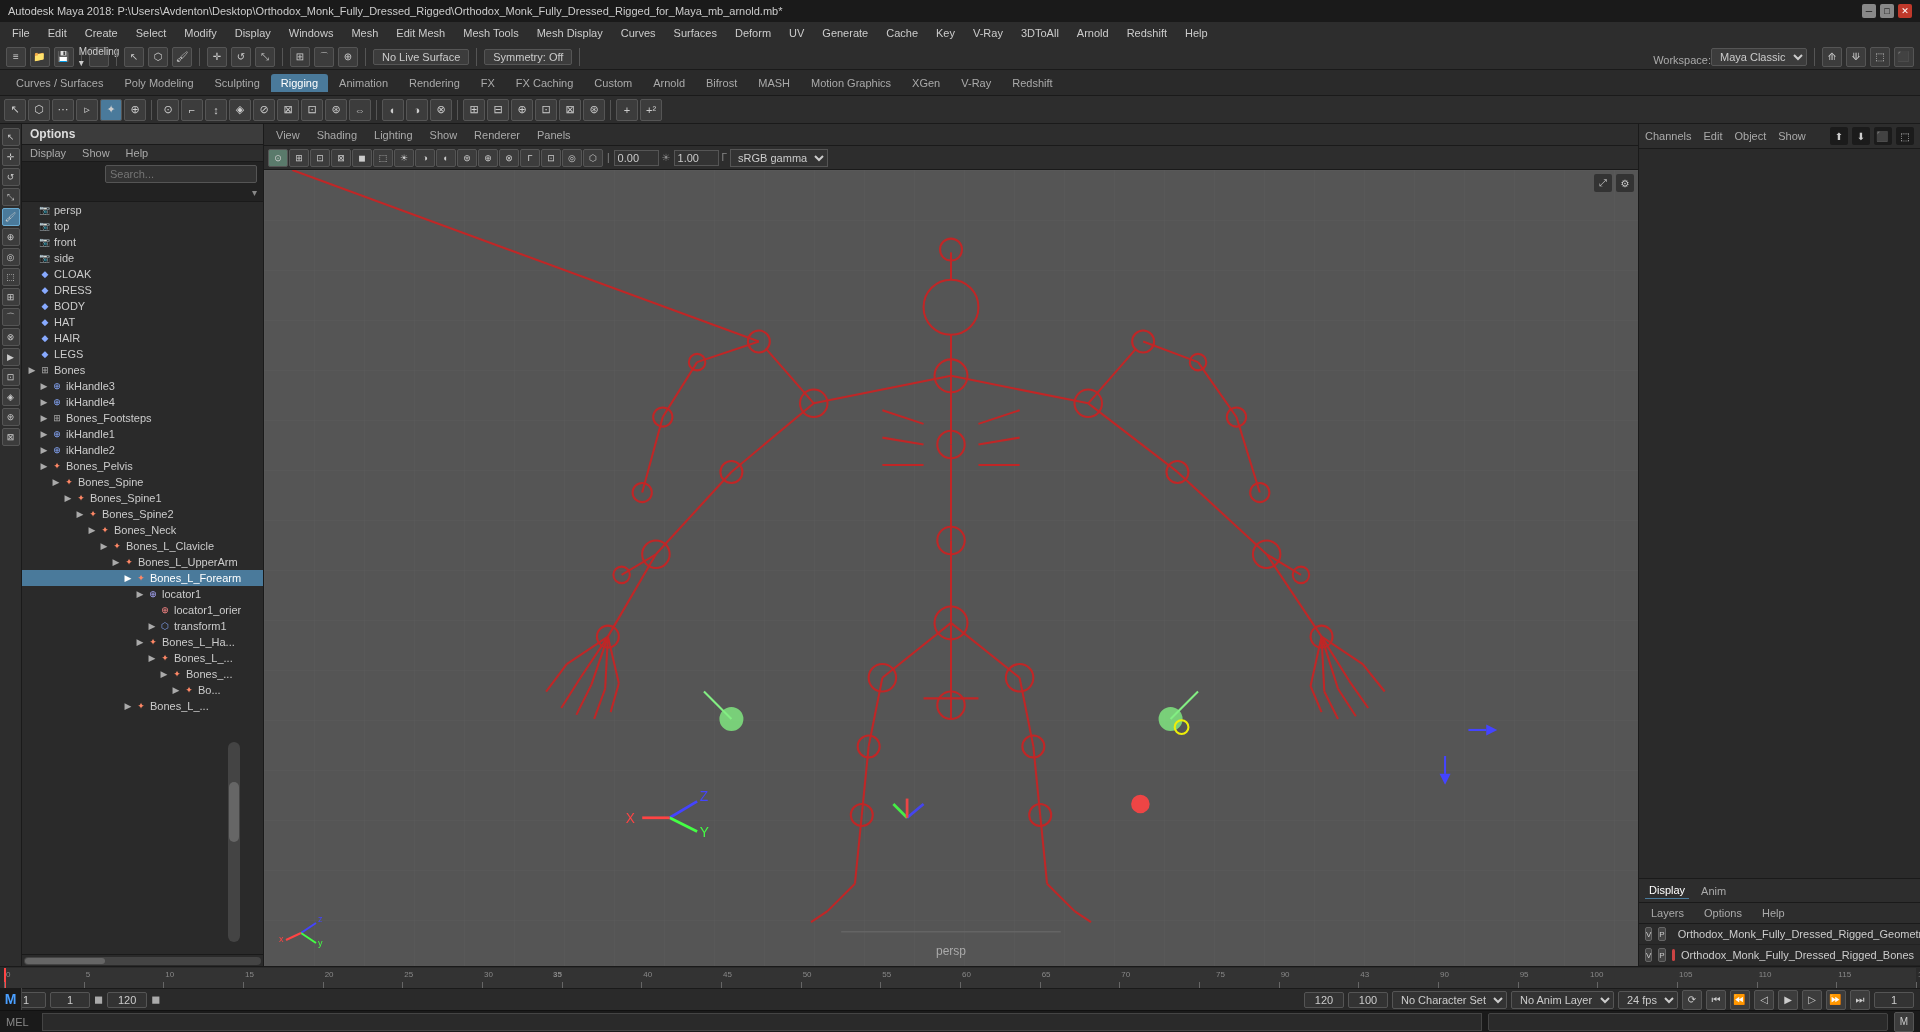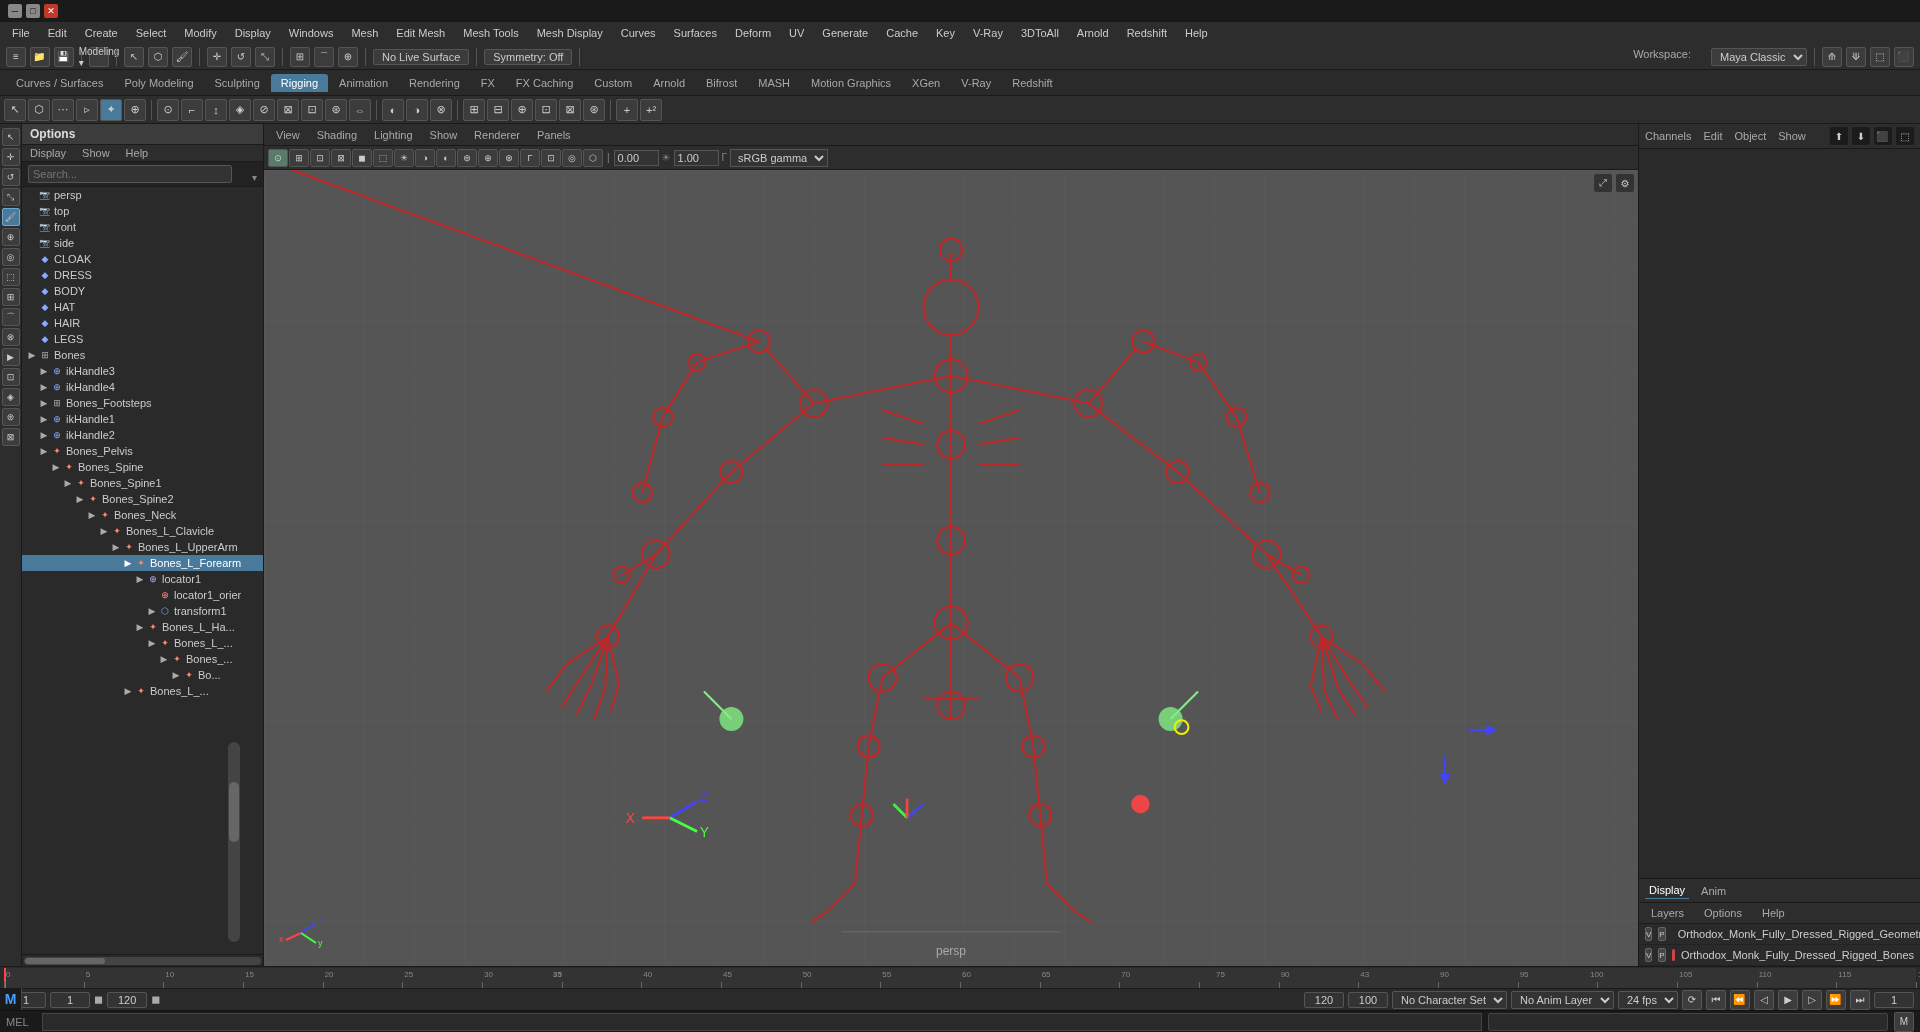--- a/index.html
+++ b/index.html
@@ -184,21 +184,22 @@
       cursor: pointer;
       color: #aaa;
       font-size: 11px;
     }
     #outliner-search {
       padding: 3px 6px;
       background: #222;
       border-bottom: 1px solid #1a1a1a;
       display: flex;
       align-items: flex-end;
-      gap: 20px;
+      gap: 4px;
+      flex-direction: column;
     }
     #outliner-search input {
       flex: 1;
       background: #333;
       border: 1px solid #555;
       color: #ccc;
       padding: 2px 4px;
       font-size: 11px;
       border-radius: 2px;
     }
@@ -519,20 +520,21 @@
       justify-content: center;
       font-size: 10px;
       color: #ccc;
       cursor: pointer;
     }
   </style>
 </head>
 <body>
 
 <div id="title-bar">
+  <span class="title">Autodesk Maya 2018: P:\Users\Avdenton\Desktop\Orthodox_Monk_Fully_Dressed_Rigged\Orthodox_Monk_Fully_Dressed_Rigged_for_Maya_mb_arnold.mb*</span>
   <div class="win-controls">
     <button class="win-btn minimize">─</button>
     <button class="win-btn maximize">□</button>
     <button class="win-btn close">✕</button>
   </div>
 </div>
 
 <div id="menu-bar">
   <span class="menu-item">File</span>
   <span class="menu-item">Edit</span>
@@ -575,21 +577,21 @@
   <div class="ws-icon">⤡</div>
   <div class="ws-separator"></div>
   <div class="ws-icon">⊞</div>
   <div class="ws-icon">⌒</div>
   <div class="ws-icon">⊕</div>
   <div class="ws-separator"></div>
   <button class="no-live-surface">No Live Surface</button>
   <div class="ws-separator"></div>
   <button class="symmetry-off">Symmetry: Off</button>
   <div class="ws-separator"></div>
-  <div style="display:flex;align-items:flex-start;gap:20px;margin-left:auto;">
+  <div style="display:flex;align-items:flex-end;gap:0;margin-left:auto;">
     <span class="workspace-label">Workspace:</span>
     <select class="workspace-dropdown">
       <option>Maya Classic</option>
     </select>
   </div>
   <div class="ws-separator"></div>
   <div class="ws-icon">⟰</div>
   <div class="ws-icon">⟱</div>
   <div class="ws-icon">⬚</div>
   <div class="ws-icon">⬛</div>

